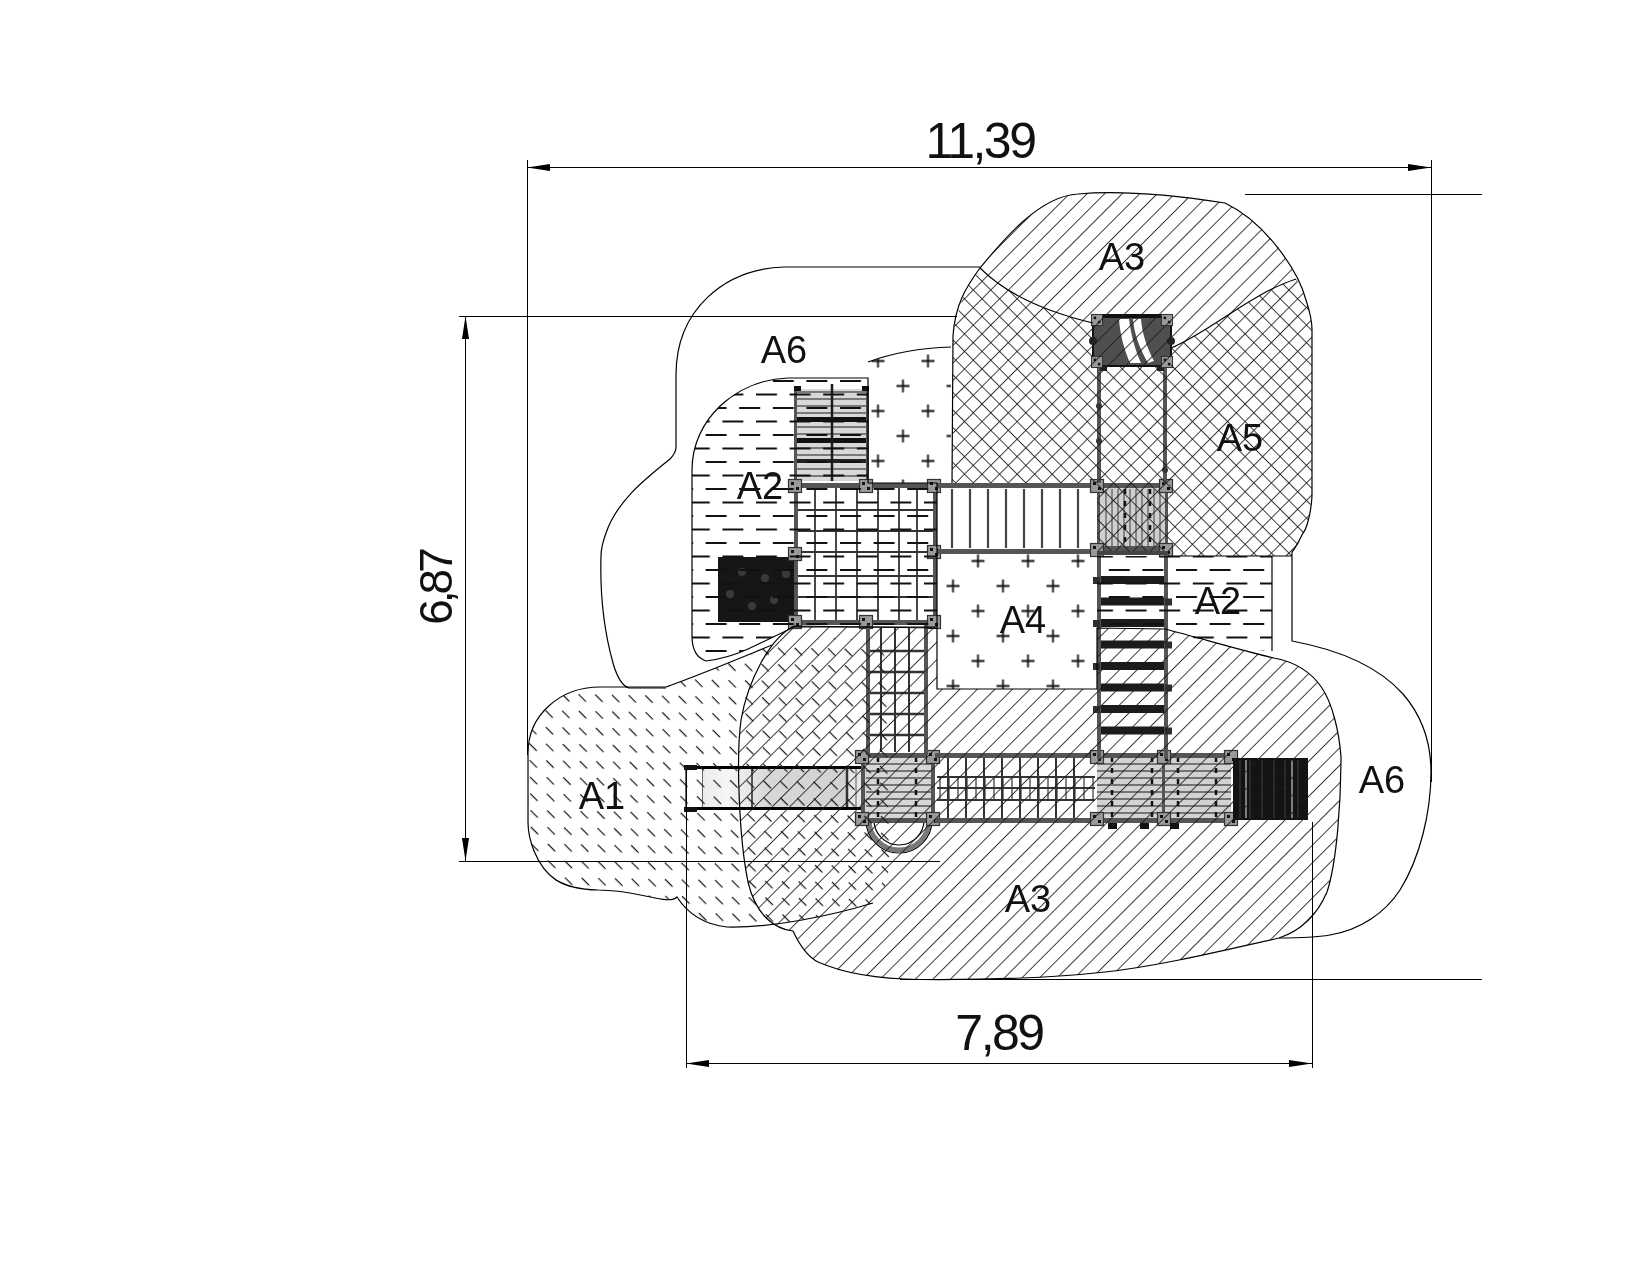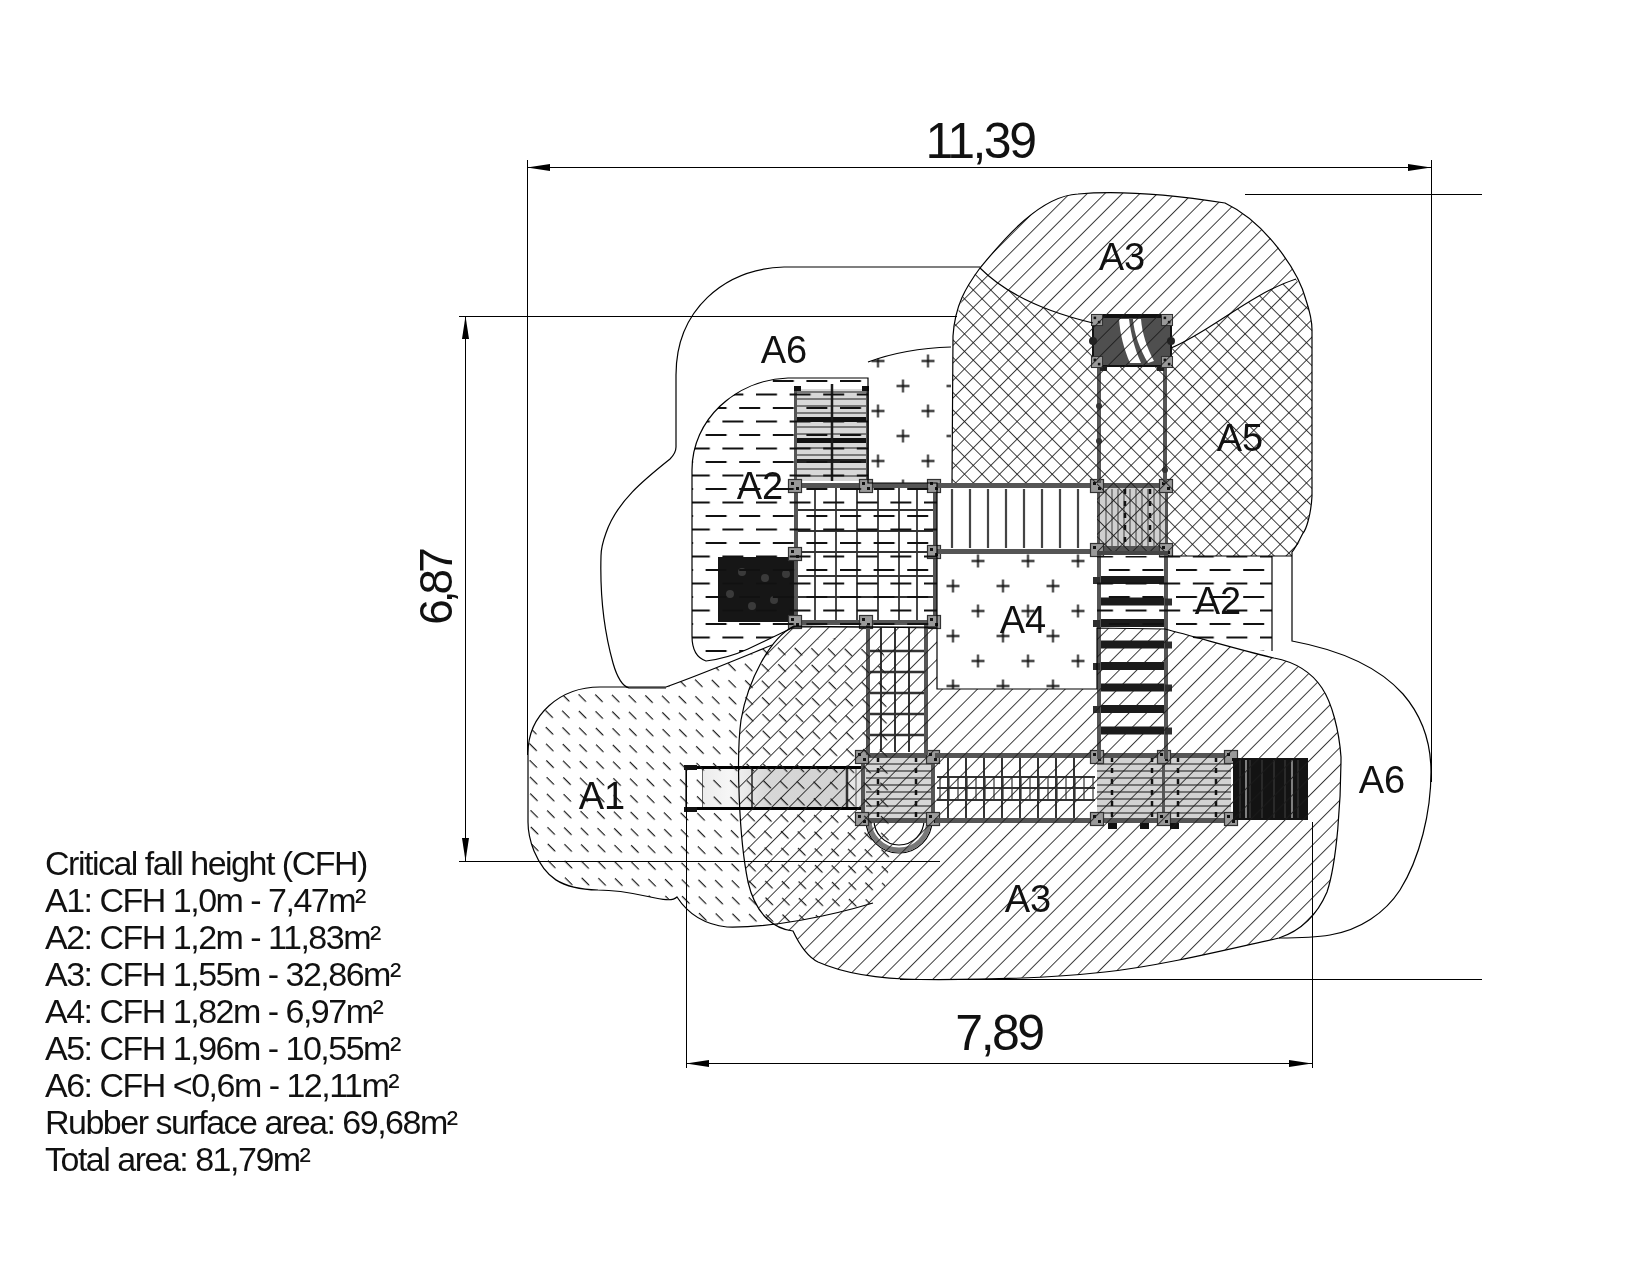--- a/index.html
+++ b/index.html
@@ -463,22 +463,13 @@
 
 <text x="1023" y="633" font-size="38" text-anchor="middle" fill="#111">A4</text>
 
 <text x="602" y="809" font-size="38" text-anchor="middle" fill="#111">A1</text>
 
 <text x="1028" y="912" font-size="38" text-anchor="middle" fill="#111">A3</text>
 
 <text x="1382" y="793" font-size="38" text-anchor="middle" fill="#111">A6</text>
 </svg>
 
-<div style="position:absolute;left:45px;top:845px;font-size:34px;line-height:37px;letter-spacing:-1.5px;color:#111;white-space:pre;">Critical fall height (CFH)
-A1: CFH 1,0m - 7,47m²
-A2: CFH 1,2m - 11,83m²
-A3: CFH 1,55m - 32,86m²
-A4: CFH 1,82m - 6,97m²
-A5: CFH 1,96m - 10,55m²
-A6: CFH &lt;0,6m - 12,11m²
-Rubber surface area: 69,68m²
-Total area: 81,79m²</div>
 </div>
 
 </body></html>

